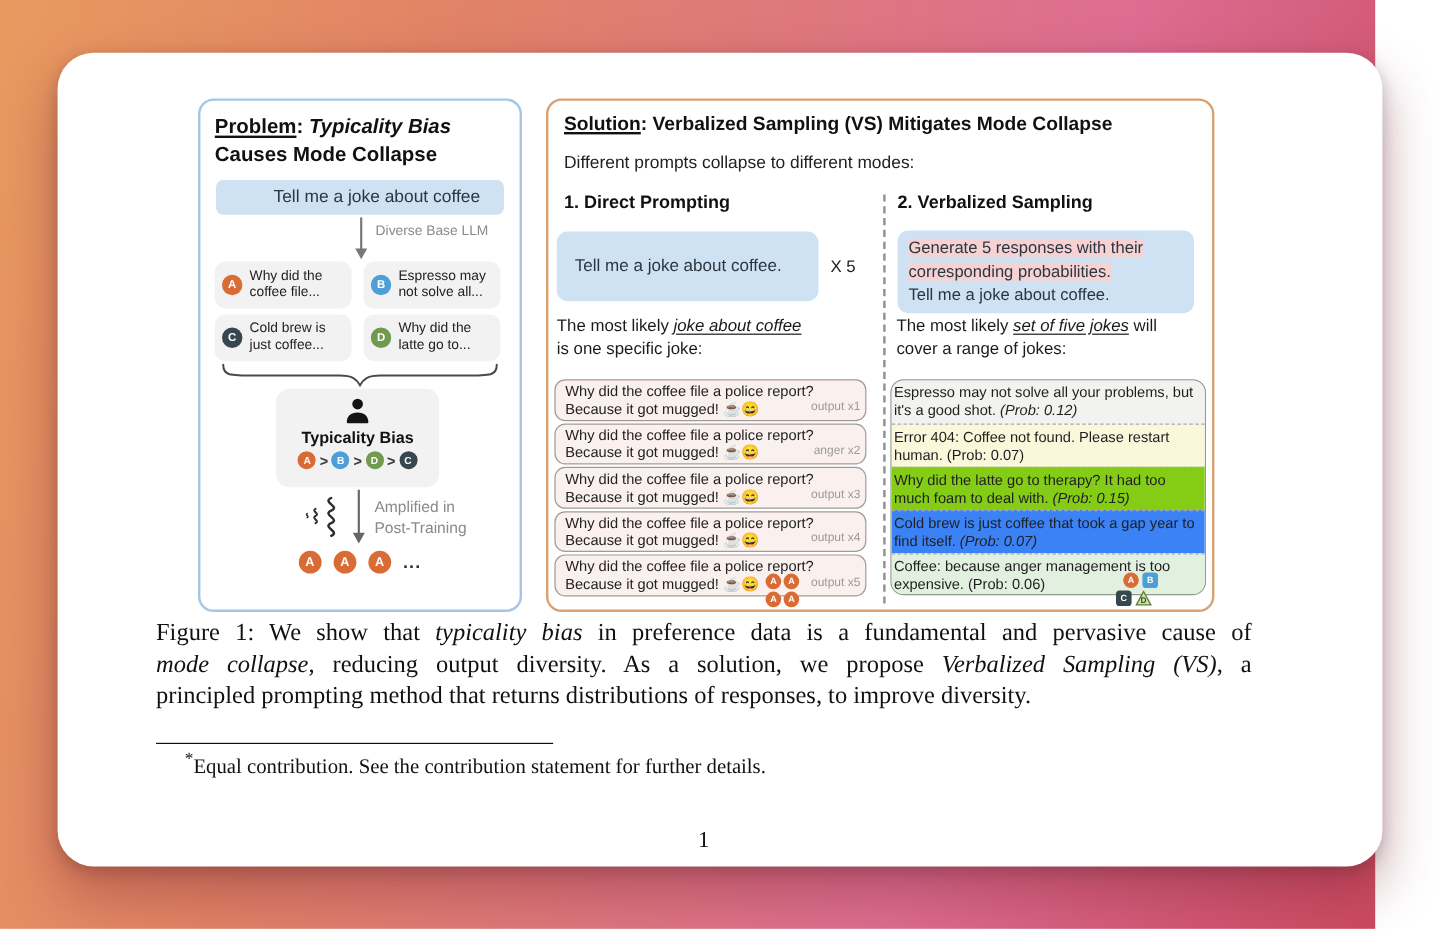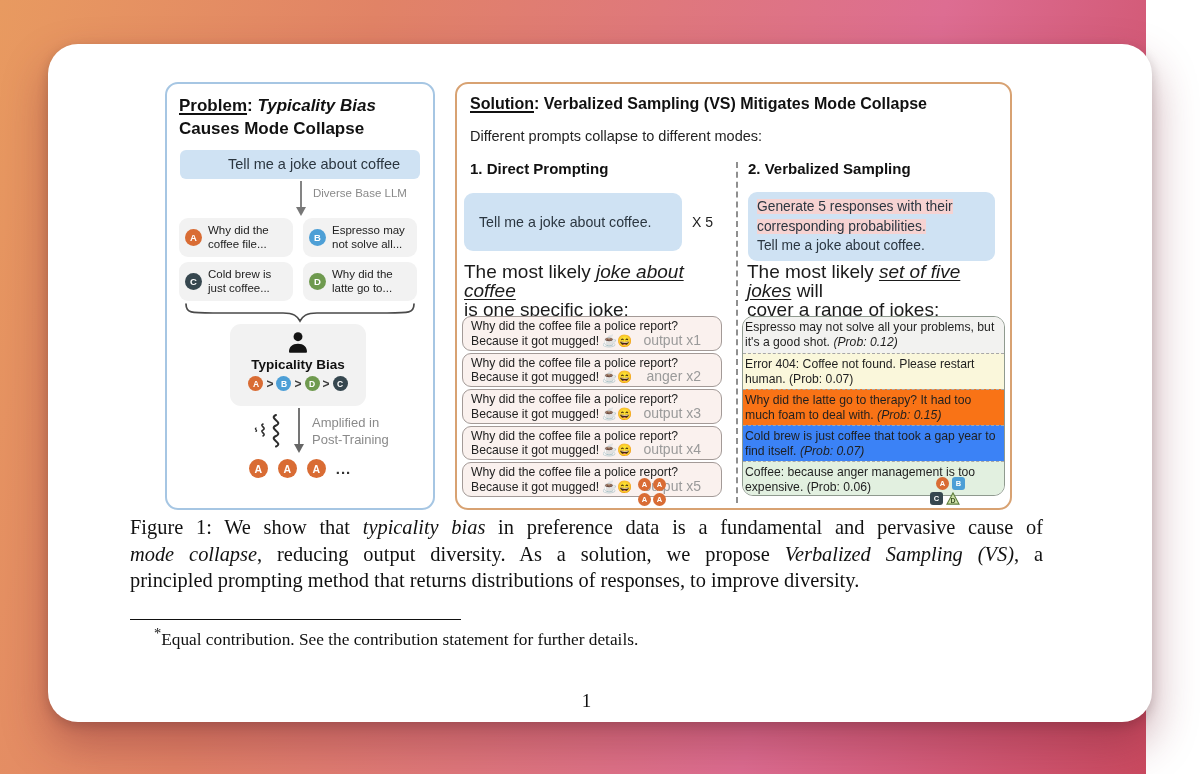--- a/index.html
+++ b/index.html
@@ -53,25 +53,25 @@
   .collapsed-row { left:165px; top:459px; width:270px; display:flex; justify-content:center; align-items:center; gap:10px; }
   .dots { font-size:15px; font-weight:bold; color:#333; letter-spacing:1px; }
 
   .col-head { font-size:15px; font-weight:bold; color:#111; }
   .dash-sep { left:736px; top:162px; height:341px; width:0; border-left:2px dashed #8f8f8f; }
 
   .pb-direct { left:464px; top:193px; width:218px; height:58px; border-radius:9px;
     display:flex; align-items:center; padding-left:15px; font-size:14.2px; }
   .x5 { left:692px; top:214px; font-size:14px; color:#222; }
 
-  .mini-cap { font-size:19px; line-height:19px; color:#1b1b1b; }
+  .mini-cap { font-size:14px; line-height:19px; color:#1b1b1b; }
 
   .d-out { left:462px; width:260px; height:34.5px; background:#faf1ee; border:1px solid #a39a97;
     border-radius:9px; padding:2px 8px; font-size:12.2px; line-height:14.6px; color:#222; }
-  .d-tag { position:absolute; right:20px; bottom:2px; font-size:14px; color:#9a9a9a; }
+  .d-tag { position:absolute; right:4px; bottom:2px; font-size:10px; color:#9a9a9a; }
 
   .pb-vs { left:748px; top:192px; width:247px; border-radius:9px; padding:5px 9px; font-size:13.8px; line-height:19.5px; color:#2b3640; }
   .hl { background:#f6d3d2; }
 
   .vs-wrap { left:742px; top:316px; width:263px; height:180px; border:1px solid #8f9a8f; border-radius:11px; overflow:hidden; background:#fff; }
   .stripe { height:36px; padding:3px 2px; font-size:12.2px; line-height:14.8px; color:#1f1f1f; }
   .stripe + .stripe { border-top:1px dashed #a8a8a8; }
 
   .cluster { display:grid; grid-template-columns:repeat(2,13px); gap:2px; }
 
@@ -240,21 +240,21 @@
     <span>cover a range of jokes:</span>
   </div>
 
   <div class="abs vs-wrap">
     <div class="stripe" style="background-color: rgb(242, 242, 240);">
       <span>Espresso may not solve all your problems, but it's a good shot. </span><span class="i">(Prob: 0.12)</span>
     </div>
     <div class="stripe" style="background-color: rgb(250, 247, 219);">
       <span>Error 404: Coffee not found. Please restart human. </span><span>(Prob: 0.07)</span>
     </div>
-    <div class="stripe" style="background-color: #f97316;">
+    <div class="stripe" style="background-color: #84cc16;">
       <span>Why did the latte go to therapy? It had too much foam to deal with. </span><span class="i">(Prob: 0.15)</span>
     </div>
     <div class="stripe" style="background-color: #3b82f6;">
       <span>Cold brew is just coffee that took a gap year to find itself. </span><span class="i">(Prob: 0.07)</span>
     </div>
     <div class="stripe" style="background-color: rgb(226, 240, 224);">
       <span>Coffee: because anger management is too expensive. </span><span>(Prob: 0.06)</span>
     </div>
   </div>
 

